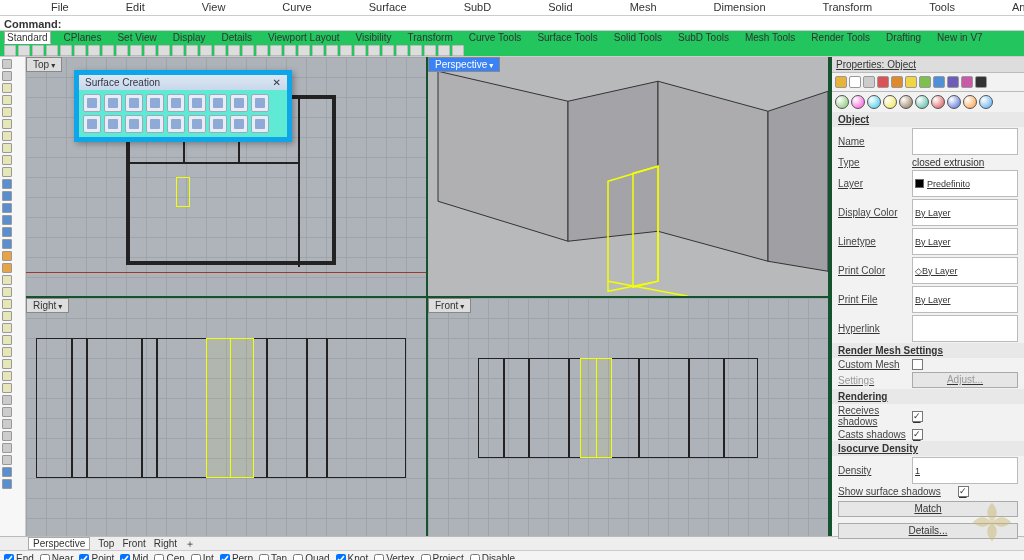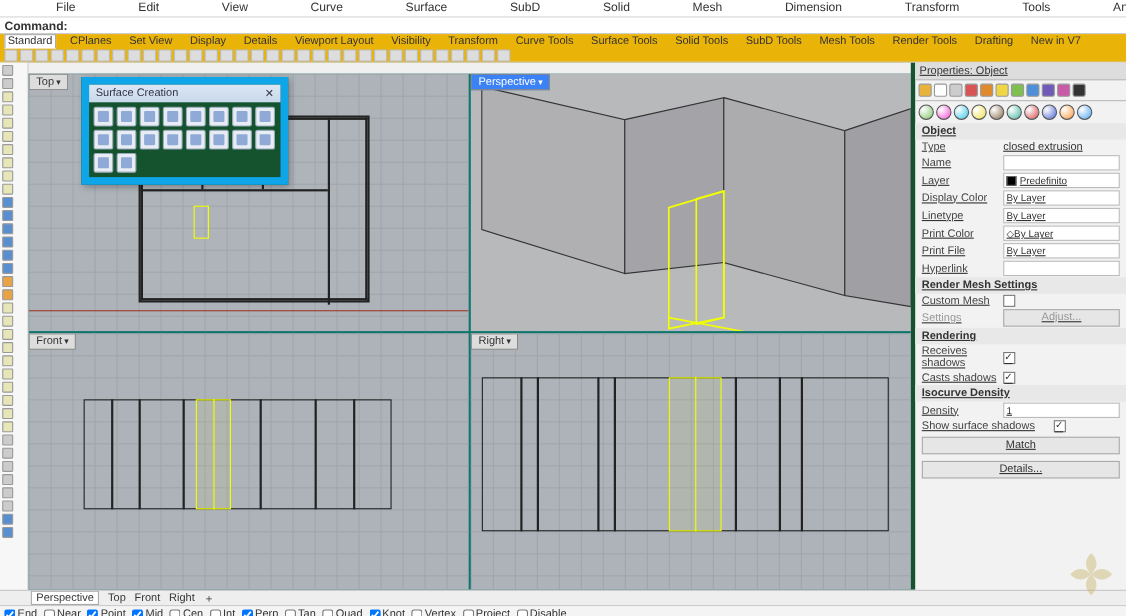--- a/index.html
+++ b/index.html
@@ -1,57 +1,57 @@
 <!DOCTYPE html>
 <html><head>
 <meta charset="utf-8">
 <style>
   * { box-sizing: border-box; margin: 0; padding: 0; }
   body { font-family: "Segoe UI", Tahoma, sans-serif; font-size: 11px; background: #f0f0f0; color: #333; width: 1024px; height: 560px; overflow: hidden; position: relative; }
   .menubar { display: flex; background: #fff; border-bottom: 1px solid #ccc; padding: 1px 4px; height: 16px; font-size: 11px; }
   .menubar span { margin-right: 10px; cursor: default; padding-left: 47px; }
   .command-row { background: #fff; border-bottom: 1px solid #ccc; padding: 2px 4px; font-size: 11px; height: 15px; }
   .command-row b { font-weight: bold; }
-  .tab-toolbar { background: #eab308; border-bottom: 1px solid #ccc; height: 26px; display: flex; align-items: flex-start; font-size: 10px; padding: 0 4px; flex-direction: column; }
+  .tab-toolbar { background: #22c55e; border-bottom: 1px solid #ccc; height: 26px; display: flex; align-items: flex-start; font-size: 10px; padding: 0 4px; flex-direction: column; }
   .tabs-row { display: flex; height: 13px; }
   .tabs-row span { margin-right: 10px; padding: 0 2px; border: 1px solid transparent; }
   .tabs-row span.active { background: #fff; border: 1px solid #aaa; border-bottom-color: #fff; }
   .icons-row { display: flex; gap: 2px; padding-top: 1px; }
   .tb-icon { width: 12px; height: 11px; background: #ddd; border: 1px solid #bbb; border-radius: 1px; }
   .main { display: flex; height: 479px; }
   .left-toolbar { width: 26px; background: #f7f7f7; display: flex; flex-direction: column; flex-wrap: wrap; align-content: flex-start; padding: 2px; gap: 2px; border-right: 1px solid #ccc; }
   .lticon { width: 10px; height: 10px; background: #e6e6b8; border: 1px solid #999; border-radius: 1px; }
   .lticon.blue { background: #5a8fcf; }
   .lticon.orange { background: #e8a346; }
   .lticon.gray { background: #ccc; }
-  .viewports { flex: 1; position: relative; display: grid; grid-template-columns: 1fr 1fr; grid-template-rows: 1fr 1fr; gap: 2px; background: #0f766e; padding: 0; margin-top: 10px; }
+  .viewports { flex: 1; position: relative; display: grid; grid-template-columns: 1fr 1fr; grid-template-rows: 1fr 1fr; gap: 2px; background: #14532d; padding: 0; }
   .vp { background: #aeb3b9; position: relative; overflow: hidden; background-image: linear-gradient(#9fa4aa 1px, transparent 1px), linear-gradient(90deg, #9fa4aa 1px, transparent 1px); background-size: 20px 20px; }
   .vp-label { position: absolute; top: 0; left: 0; background: #ddd; color: #333; font-size: 10px; padding: 1px 6px; border: 1px solid #888; z-index: 5; }
   .vp-label.active { background: #3b82f6; color: #fff; }
   .drop-arrow { font-size: 8px; margin-left: 2px; }
   .right-panel { width: 196px; background: #f2f2f2; border-left: 4px solid #14532d; display: flex; flex-direction: column; font-size: 10px; text-decoration: underline; }
   .rp-head { background: #ddd; padding: 2px 4px; font-size: 10px; border-bottom: 1px solid #bbb; }
   .rp-tabs { display: flex; gap: 2px; padding: 3px; border-bottom: 1px solid #bbb; }
   .rp-tab { width: 12px; height: 12px; border: 1px solid #999; border-radius: 2px; }
   .rp-tabs2 { display: flex; gap: 2px; padding: 3px; flex-wrap: wrap; }
   .rp-ball { width: 14px; height: 14px; border-radius: 50%; border: 1px solid #555; }
   .rp-section { padding: 2px 6px; font-weight: bold; background: #e8e8e8; }
   .rp-row { display: flex; padding: 1px 6px; align-items: center; }
   .rp-label { flex: 0 0 74px; color: #444; }
-  .rp-value { flex: 1; background: #fff; border: 1px solid #bbb; padding: 0 2px; height: 14px; font-size: 9px; display: flex; align-items: center; }
+  .rp-value { flex: 1; background: #fff; border: 1px solid #bbb; padding: 0 2px; height: 27px; font-size: 9px; display: flex; align-items: center; }
   .rp-check { width: 11px; height: 11px; border: 1px solid #777; background: #fff; }
   .rp-check.checked::after { content: "✓"; font-size: 9px; position: relative; top: -2px; left: 0px; color: #333; }
   .rp-btn { margin: 3px 6px; height: 16px; background: #e6e6e6; border: 1px solid #aaa; text-align: center; font-size: 10px; line-height: 14px; }
   .bottom-tabs { height: 14px; background: #eee; display: flex; font-size: 10px; align-items: center; padding-left: 28px; gap: 8px; border-top: 1px solid #bbb; }
   .bottom-tabs span.active { background: #fff; border: 1px solid #aaa; padding: 0 4px; }
   .osnap-bar { height: 16px; background: #f4f4f4; border-top: 1px solid #ccc; display: flex; align-items: center; padding-left: 4px; font-size: 10px; gap: 6px; }
   .osnap-bar label { display: flex; align-items: center; gap: 2px; }
   .osnap-bar input { width: 10px; height: 10px; }
   
-  .floating-panel { position: absolute; top: 70px; left: 74px; width: 188px; background: #14532d; border: 7px solid #0ea5e9; box-shadow: 2px 2px 6px rgba(0,0,0,0.3); z-index: 10; }
+  .floating-panel { position: absolute; top: 70px; left: 74px; width: 218px; background: #5eead4; border: 5px solid #0ea5e9; box-shadow: 2px 2px 6px rgba(0,0,0,0.3); z-index: 10; }
   .fp-title { background: linear-gradient(#dce7f3,#c8d8eb); padding: 2px 6px; font-size: 10px; color: #334; display: flex; justify-content: space-between; }
   .fp-icons { display: flex; flex-wrap: wrap; gap: 3px; padding: 4px; }
   .fp-icon { width: 18px; height: 18px; background: #e8ecf4; border: 1px solid #9ab; border-radius: 2px; position: relative; }
   .fp-icon::after { content: ""; position: absolute; inset: 3px; background: #6a8fc9; border-radius: 1px; opacity: 0.7; }
   
   .floorplan { position: absolute; top: 38px; left: 100px; width: 210px; height: 170px; border: 2px solid #222; background: rgba(255,255,255,0.02); }
   .fp-wall { position: absolute; background: #222; }
   .fp-sel { position: absolute; border: 1.5px solid #f2ff00; }
   .elev { position: absolute; border: 1.5px solid #222; }
   .elev-sel { position: absolute; border: 1.5px solid #f2ff00; background: rgba(242,255,0,0.06); }
@@ -206,44 +206,44 @@
         <polygon points="140,40 230,20 230,170 140,180" fill="#a4a4a8" stroke="#333"></polygon>
         <polygon points="230,20 340,50 340,200 230,170" fill="#acacaf" stroke="#333"></polygon>
         <polygon points="340,50 400,30 400,210 340,200" fill="#a0a0a4" stroke="#333"></polygon>
         <polygon points="180,120 230,105 230,220 180,230" fill="none" stroke="#f2ff00" stroke-width="1.5"></polygon>
         <polygon points="205,112 230,105 230,220 205,226" fill="none" stroke="#f2ff00" stroke-width="1.5"></polygon>
         <line x1="180" y1="220" x2="260" y2="235" stroke="#f2ff00" stroke-width="1.5"></line>
       </svg>
     </div>
 
     <div class="vp">
-      <div class="vp-label"><span>Front</span><span class="drop-arrow">▾</span></div>
-      <div class="elev" style="left:50px;top:60px;width:280px;height:100px;"></div>
-      <div class="elev" style="left:75px;top:60px;width:1px;height:100px;"></div>
-      <div class="elev" style="left:100px;top:60px;width:1px;height:100px;"></div>
-      <div class="elev" style="left:140px;top:60px;width:1px;height:100px;"></div>
-      <div class="elev" style="left:210px;top:60px;width:1px;height:100px;"></div>
-      <div class="elev" style="left:260px;top:60px;width:1px;height:100px;"></div>
-      <div class="elev" style="left:295px;top:60px;width:1px;height:100px;"></div>
-      <div class="elev-sel" style="left:152px;top:60px;width:32px;height:100px;"></div>
-      <div class="elev-sel" style="left:168px;top:60px;width:0;height:100px;border-right:none;"></div>
-    </div>
-
-    <div class="vp">
       <div class="vp-label"><span>Right</span><span class="drop-arrow">▾</span></div>
       <div class="elev" style="left:10px;top:40px;width:370px;height:140px;"></div>
       <div class="elev" style="left:45px;top:40px;width:1px;height:140px;"></div>
       <div class="elev" style="left:60px;top:40px;width:1px;height:140px;"></div>
       <div class="elev" style="left:115px;top:40px;width:1px;height:140px;"></div>
       <div class="elev" style="left:130px;top:40px;width:1px;height:140px;"></div>
       <div class="elev" style="left:240px;top:40px;width:1px;height:140px;"></div>
       <div class="elev" style="left:280px;top:40px;width:1px;height:140px;"></div>
       <div class="elev" style="left:300px;top:40px;width:1px;height:140px;"></div>
       <div class="elev-sel" style="left:180px;top:40px;width:48px;height:140px;"></div>
       <div class="elev-sel" style="left:204px;top:40px;width:0;height:140px;border-right:none;"></div>
+    </div>
+
+    <div class="vp">
+      <div class="vp-label"><span>Front</span><span class="drop-arrow">▾</span></div>
+      <div class="elev" style="left:50px;top:60px;width:280px;height:100px;"></div>
+      <div class="elev" style="left:75px;top:60px;width:1px;height:100px;"></div>
+      <div class="elev" style="left:100px;top:60px;width:1px;height:100px;"></div>
+      <div class="elev" style="left:140px;top:60px;width:1px;height:100px;"></div>
+      <div class="elev" style="left:210px;top:60px;width:1px;height:100px;"></div>
+      <div class="elev" style="left:260px;top:60px;width:1px;height:100px;"></div>
+      <div class="elev" style="left:295px;top:60px;width:1px;height:100px;"></div>
+      <div class="elev-sel" style="left:152px;top:60px;width:32px;height:100px;"></div>
+      <div class="elev-sel" style="left:168px;top:60px;width:0;height:100px;border-right:none;"></div>
     </div>
   </div>
 
   <div class="right-panel">
     <div class="rp-head">Properties: Object</div>
     <div class="rp-tabs" id="palette-row">
         <div class="rp-tab" style="background: rgb(232, 179, 58);"></div>
         <div class="rp-tab" style="background: rgb(255, 255, 255);"></div>
         <div class="rp-tab" style="background: rgb(204, 204, 204);"></div>
         <div class="rp-tab" style="background: rgb(217, 84, 84);"></div>
@@ -262,26 +262,26 @@
         <div class="rp-ball" style="background: radial-gradient(circle at 30% 30%, rgb(255, 255, 255), rgb(240, 226, 74));"></div>
         <div class="rp-ball" style="background: radial-gradient(circle at 30% 30%, rgb(255, 255, 255), rgb(138, 110, 78));"></div>
         <div class="rp-ball" style="background: radial-gradient(circle at 30% 30%, rgb(255, 255, 255), rgb(68, 182, 160));"></div>
         <div class="rp-ball" style="background: radial-gradient(circle at 30% 30%, rgb(255, 255, 255), rgb(214, 74, 74));"></div>
         <div class="rp-ball" style="background: radial-gradient(circle at 30% 30%, rgb(255, 255, 255), rgb(74, 104, 214));"></div>
         <div class="rp-ball" style="background: radial-gradient(circle at 30% 30%, rgb(255, 255, 255), rgb(255, 154, 58));"></div>
         <div class="rp-ball" style="background: radial-gradient(circle at 30% 30%, rgb(255, 255, 255), rgb(80, 167, 242));"></div>
       </div>
     <div class="rp-section">Object</div>
     <div class="rp-row">
+        <span class="rp-label">Name</span>
+        <span class="rp-value"></span>
+      </div>
+    <div class="rp-row">
         <span class="rp-label">Type</span>
         <span>closed extrusion</span>
-      </div>
-    <div class="rp-row">
-        <span class="rp-label">Name</span>
-        <span class="rp-value"></span>
       </div>
     <div class="rp-row">
         <span class="rp-label">Layer</span>
         <span class="rp-value">
           <span class="swatch"></span>
           <span>Predefinito</span>
         </span>
       </div>
     <div class="rp-row">
         <span class="rp-label">Display Color</span>

